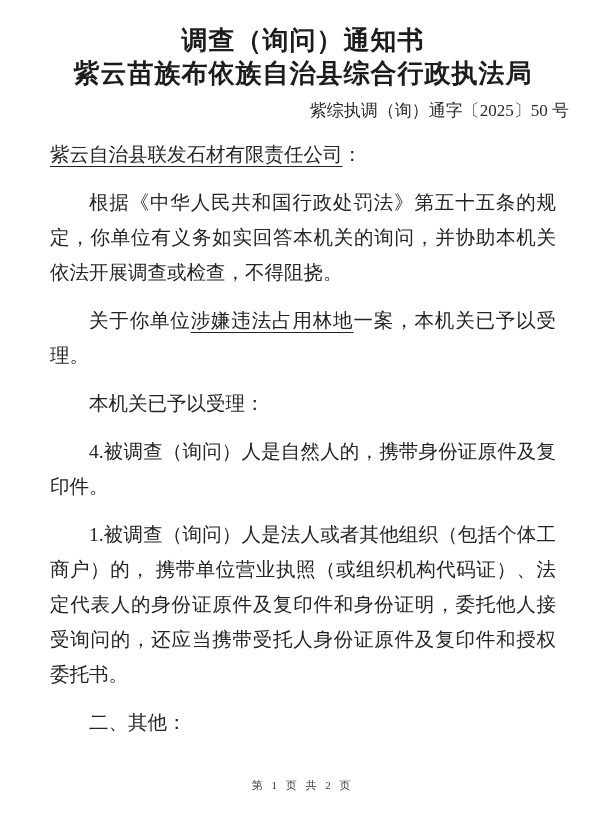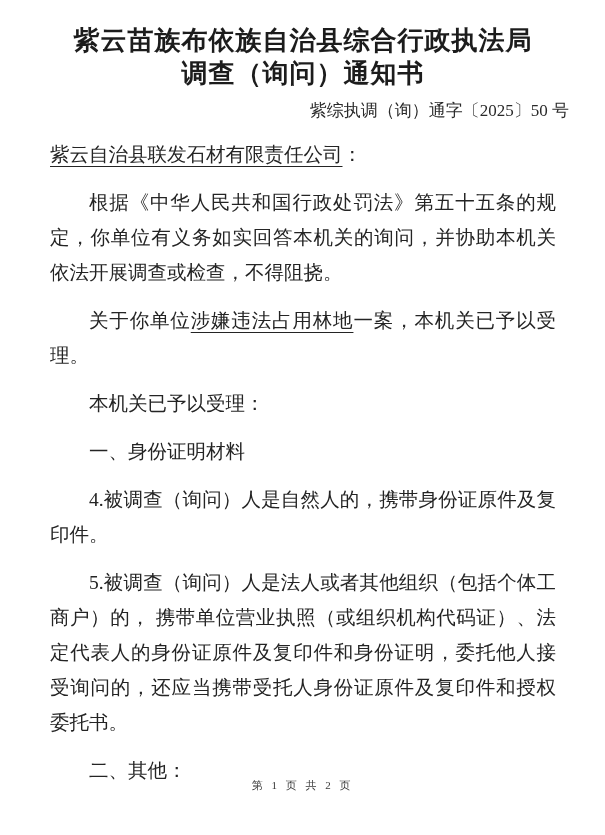--- a/index.html
+++ b/index.html
@@ -61,42 +61,41 @@
     letter-spacing: 3px;
     color: #3a3a3a;
   }
 </style>
 </head>
 <body>
 
 <div class="page">
 
   <div class="title">
+    <div>调查（询问）通知书</div>
     <div>紫云苗族布依族自治县综合行政执法局</div>
-    <div>调查（询问）通知书</div>
   </div>
 
   <div class="doc-number">紫综执调（询）通字〔2025〕50 号</div>
 
   <div class="body-text">
 
     <p><span class="u">紫云自治县联发石材有限责任公司</span><span>：</span></p>
 
     <p class="indent">根据《中华人民共和国行政处罚法》第五十五条的规定，你单位有义务如实回答本机关的询问，并协助本机关依法开展调查或检查，不得阻挠。</p>
 
     <p class="indent"><span>关于你单位</span><span class="u">涉嫌违法占用林地</span><span>一案，本机关已予以受理。</span></p>
 
 
     <p class="indent">本机关已予以受理：</p>
 
-    <p class="indent">一、身份证明材料</p>
 
     <p class="indent">4.被调查（询问）人是自然人的，携带身份证原件及复印件。</p>
 
-    <p class="indent">5.被调查（询问）人是法人或者其他组织（包括个体工商户）的， 携带单位营业执照（或组织机构代码证）、法定代表人的身份证原件及复印件和身份证明，委托他人接受询问的，还应当携带受托人身份证原件及复印件和授权委托书。</p>
+    <p class="indent">1.被调查（询问）人是法人或者其他组织（包括个体工商户）的， 携带单位营业执照（或组织机构代码证）、法定代表人的身份证原件及复印件和身份证明，委托他人接受询问的，还应当携带受托人身份证原件及复印件和授权委托书。</p>
 
     <p class="indent">二、其他：</p>
 
   </div>
 
   <div class="footer">第 1 页 共 2 页</div>
 
 </div>
 
 </body></html>

